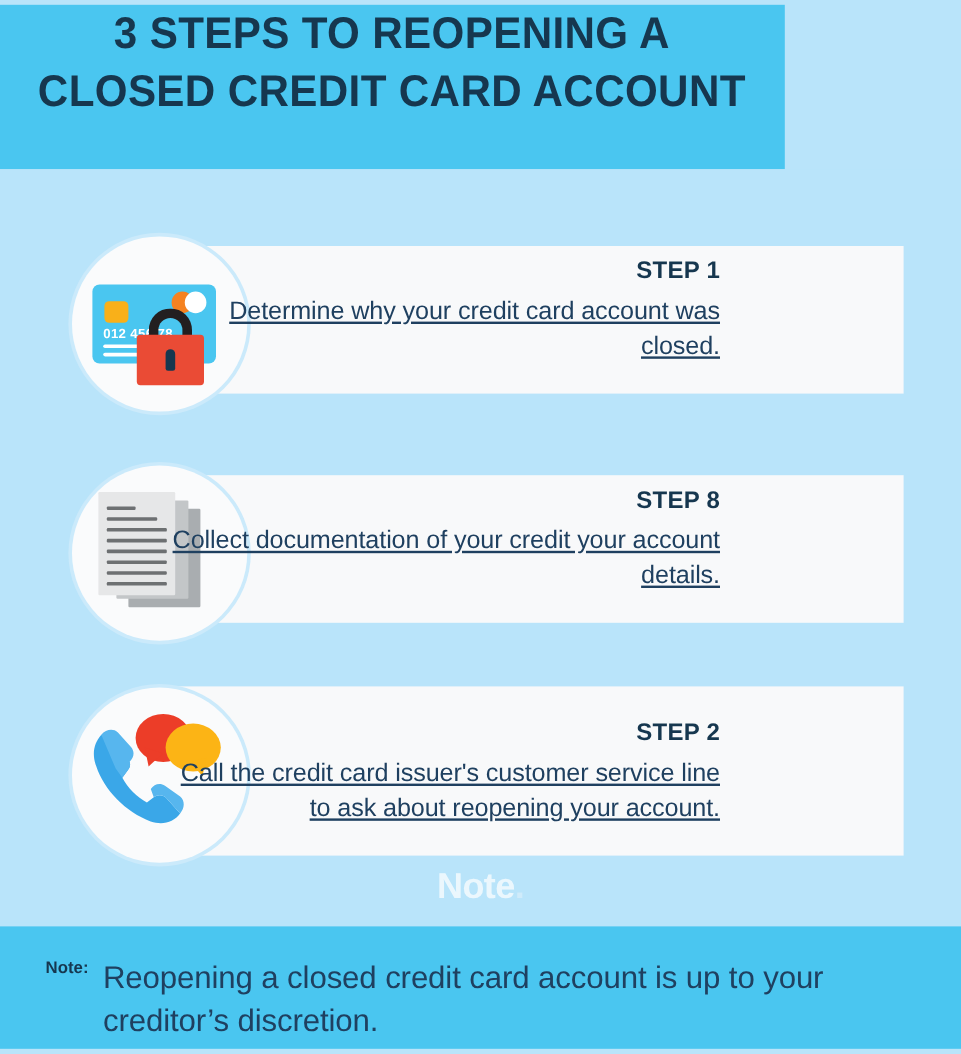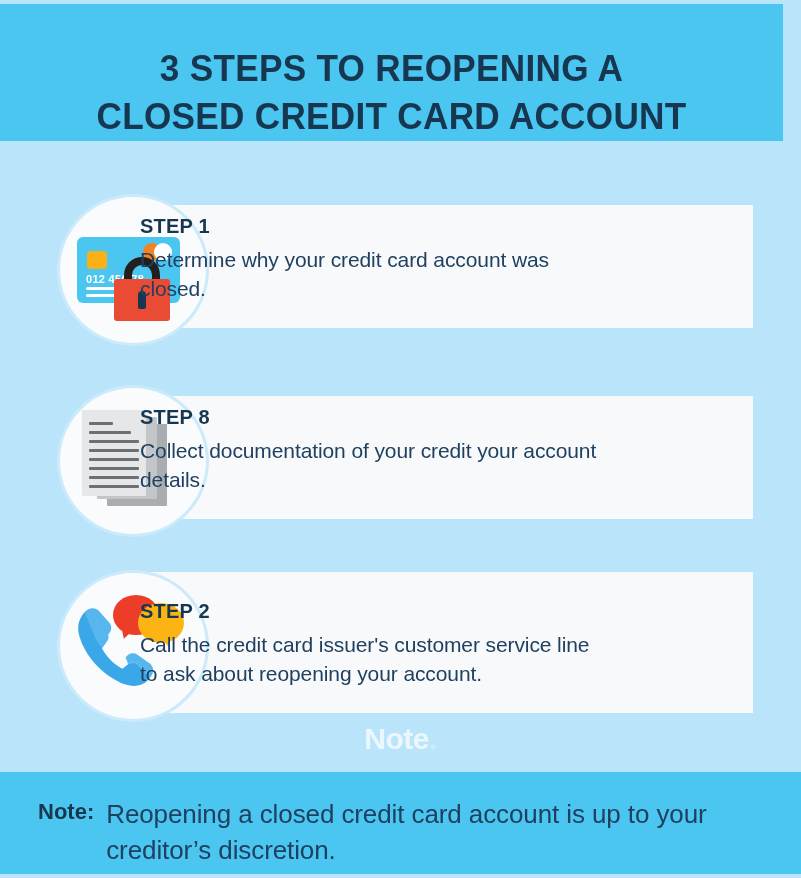--- a/index.html
+++ b/index.html
@@ -14,25 +14,25 @@
     font-family: "Liberation Sans", sans-serif;
     overflow: hidden;
     position: relative;
   }
 
   
   .header-band {
     position: absolute;
     left: 0;
     top: 4px;
-    width: 783px;
+    width: 654px;
     height: 137px;
     background: #4ac6f0;
     display: flex;
-    align-items: flex-end;
+    align-items: flex-start;
     justify-content: center;
   }
   .header-title {
     color: #16374f;
     font-family: "Liberation Sans Narrow", "Liberation Sans", sans-serif;
     font-weight: bold;
     font-size: 37px;
     line-height: 1.30;
     letter-spacing: 0.3px;
     text-align: center;
@@ -69,36 +69,38 @@
     height: 123px;
     background: #f8f9fa;
   }
   .step-row.r3 .step-panel { height: 141px; top: 2px; }
 
   .step-text {
     position: absolute;
     left: 140px;
     top: 21px;
     width: 460px;
+    text-align: right;
   }
   .step-row.r3 .step-text { top: 30px; }
 
   .step-label {
     color: #16374f;
     font-size: 20px;
     font-weight: bold;
     letter-spacing: 0.2px;
     line-height: 1.1;
     margin-bottom: 9px;
   }
   .step-desc {
     color: #1f4060;
     font-size: 21px;
     line-height: 1.36;
     letter-spacing: -0.1px;
+    text-decoration: underline;
   }
 
   
   .icon-ring {
     position: absolute;
     left: 57px;
     top: 0px;
     width: 152px;
     height: 152px;
     border-radius: 50%;
@@ -295,21 +297,21 @@
   .footer-inner {
     position: absolute;
     left: 38px;
     top: 25px;
     width: 730px;
     display: flex;
     align-items: flex-start;
   }
   .footer-label {
     color: #16374f;
-    font-size: 22px;
+    font-size: 14px;
     font-weight: bold;
     white-space: nowrap;
     margin-right: 12px;
     line-height: 1.38;
   }
   .footer-text {
     color: #1f4060;
     font-size: 26px;
     line-height: 1.38;
     letter-spacing: -0.1px;

